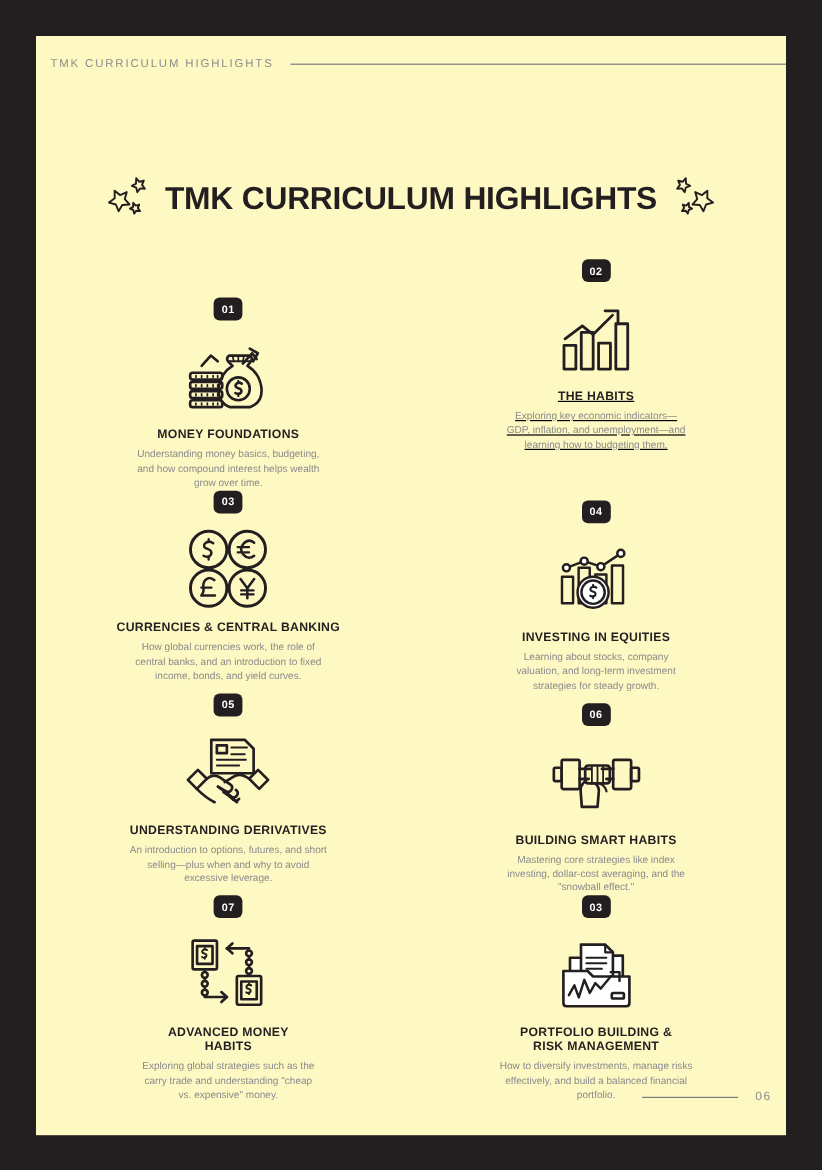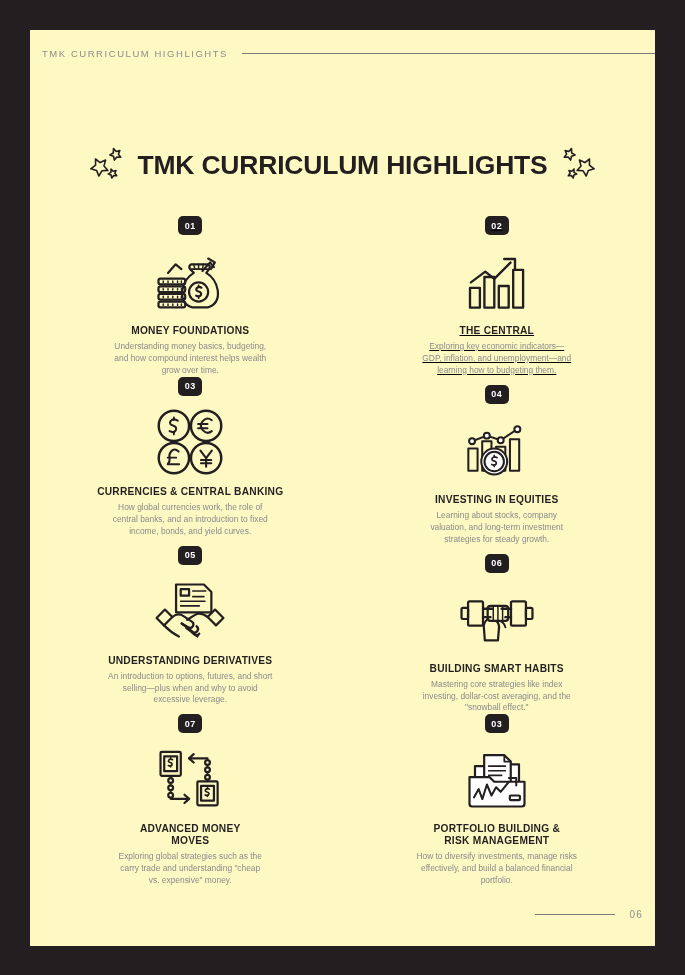--- a/index.html
+++ b/index.html
@@ -53,21 +53,21 @@
   
   .grid{
     position:absolute; left:0; right:0; top:186px;
   }
   .row{ display:flex; width:100%; }
   .cell{ width:50%; display:flex; flex-direction:column; align-items:center; }
   .cell.left{ padding-left:8px; }
   .cell.right{ padding-right:4px; }
 
   
-  .row.r1 .cell.left { padding-top:0px; }
+  .row.r1 .cell.left { padding-top:0px;margin-top:32px; }
   .row.r1 .cell.right{ padding-top:0px;text-decoration:underline; }
   .row.r2 .cell.left { padding-top:0px; }
   .row.r2 .cell.right{ padding-top:8px; }
   .row.r3 .cell.left { padding-top:0px; }
   .row.r3 .cell.right{ padding-top:8px; }
   .row.r4 .cell.left { padding-top:0px; }
   .row.r4 .cell.right{ padding-top:0px; }
 
   .badge{
     width:24px; height:19px;
@@ -181,21 +181,21 @@
         <div class="icon-box">
           <svg viewBox="0 0 80 70" width="72" height="63" fill="none" stroke="#231f20" stroke-width="2.6" stroke-linecap="round" stroke-linejoin="round">
             <rect x="10" y="42" width="11" height="22"></rect>
             <rect x="26" y="30" width="11" height="34"></rect>
             <rect x="42" y="40" width="11" height="24"></rect>
             <rect x="58" y="22" width="11" height="42"></rect>
             <path d="M11 36 l16 -12 10 8 18 -18"></path>
             <path d="M48 10 h12 v12" stroke-width="2.6"></path>
           </svg>
         </div>
-        <div class="item-title">THE CENTRAL</div>
+        <div class="item-title">THE HABITS</div>
         <div class="item-desc">Exploring key economic indicators—GDP, inflation, and unemployment—and learning how to budgeting them.</div>
       </div>
     </div>
 
     <div class="row r2">
       <div class="cell left wide">
         <div class="badge">03</div>
         <div class="icon-box">
           <svg viewBox="0 0 76 76" width="72" height="72" fill="none" stroke="#231f20" stroke-width="2.6" stroke-linecap="round" stroke-linejoin="round">
             <circle cx="21" cy="21" r="16"></circle>
@@ -317,21 +317,21 @@
             <circle cx="17" cy="52" r="2.6"></circle>
             <path d="M17 31v2.4M17 38.6v2.8M17 46.6v2.8" stroke-width="2"></path>
 
             <circle cx="57" cy="16.5" r="2.6"></circle>
             <circle cx="57" cy="24.5" r="2.6"></circle>
             <circle cx="57" cy="32.5" r="2.6"></circle>
             <path d="M57 19.1v2.8M57 27.1v2.8M57 35.1v1.9" stroke-width="2"></path>
           </svg>
         </div>
         <div class="item-title">ADVANCED MONEY
-MOVES</div>
+HABITS</div>
         <div class="item-desc">Exploring global strategies such as the carry trade and understanding "cheap vs. expensive" money.</div>
       </div>
 
       <div class="cell right wide">
         <div class="badge">03</div>
         <div class="icon-box">
           <svg viewBox="0 0 80 72" width="74" height="66" fill="none" stroke="#231f20" stroke-width="2.4" stroke-linecap="round" stroke-linejoin="round">
 
             <path d="M16 22 h14 v22 h-14z" fill="#fff"></path>
             <path d="M50 20 h14 v24 h-14z" fill="#fff"></path>

